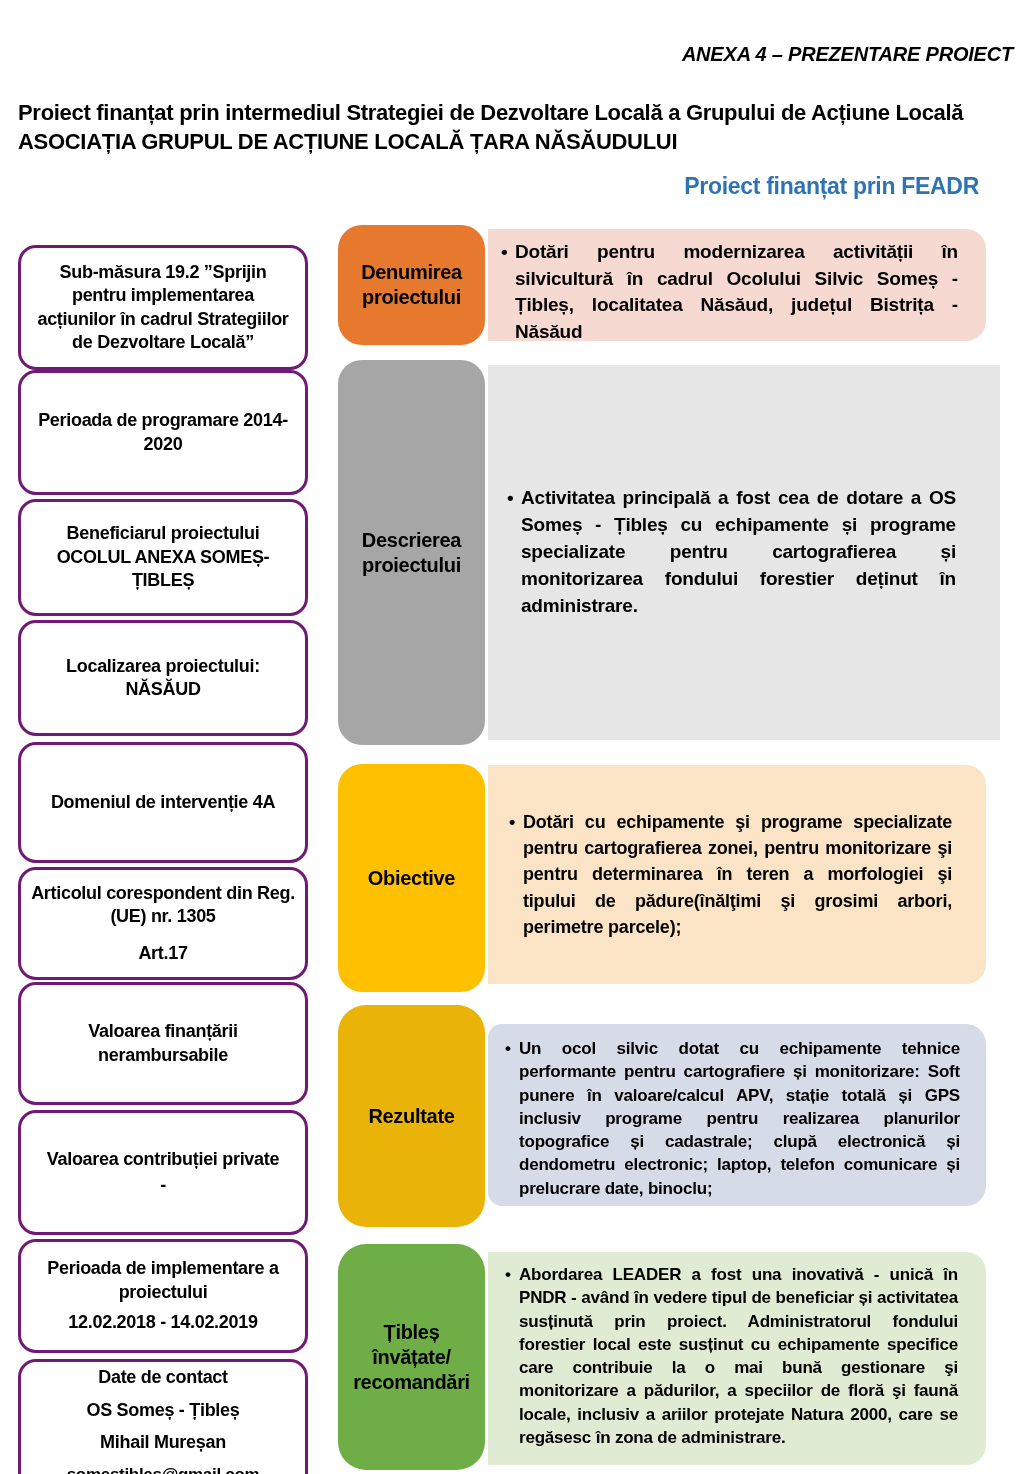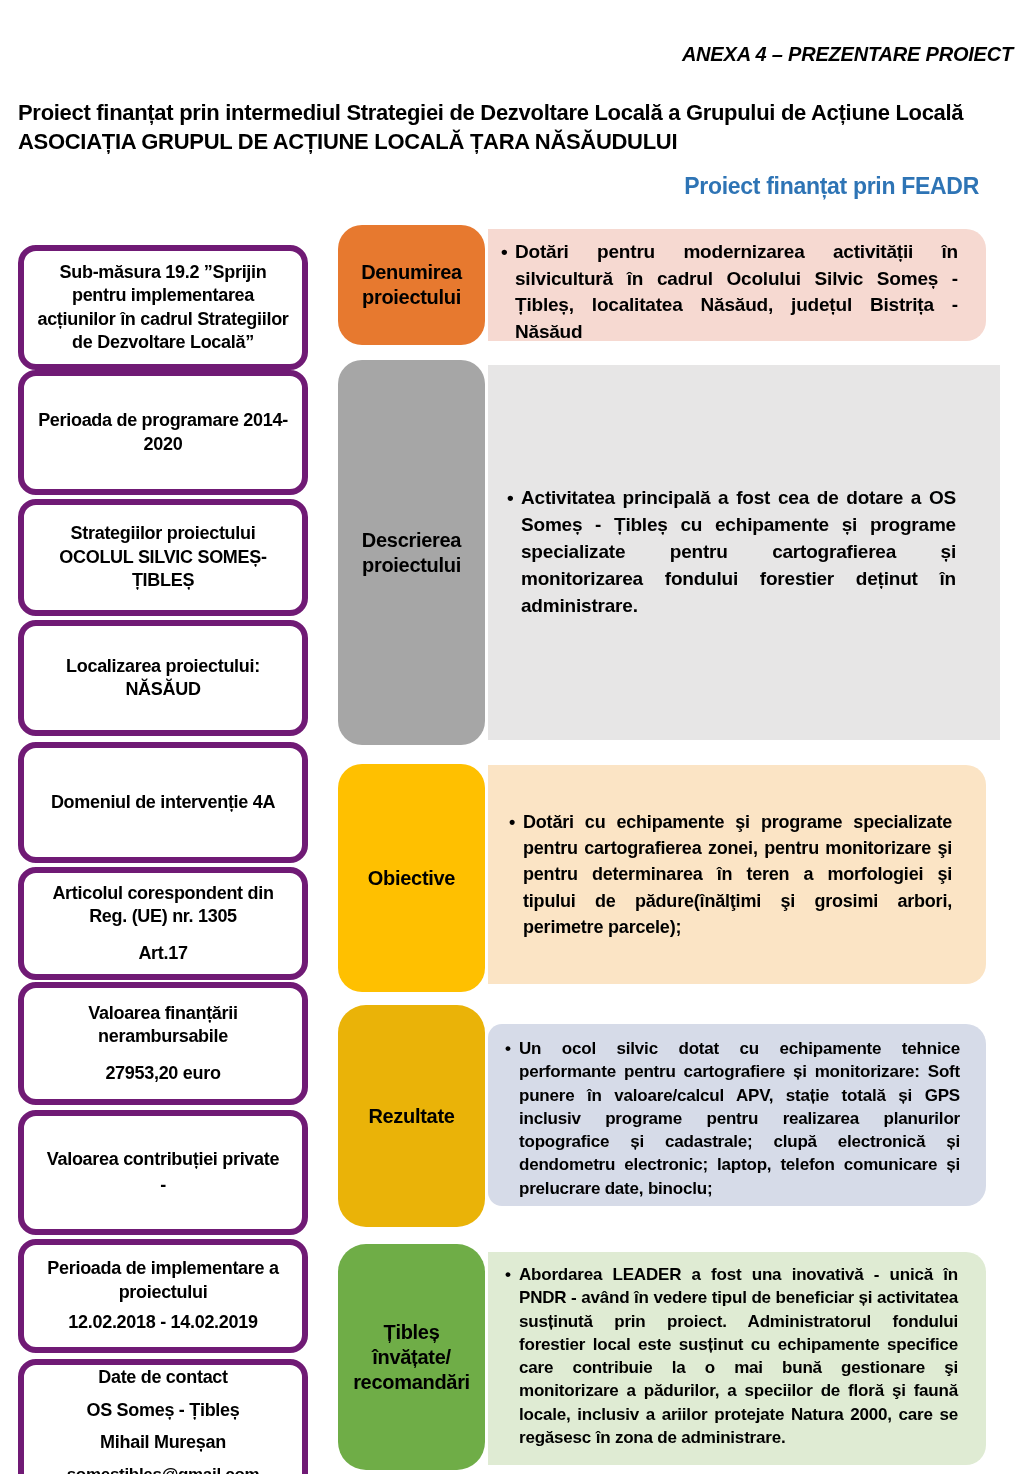--- a/index.html
+++ b/index.html
@@ -4,21 +4,21 @@
 <style>
   * { margin:0; padding:0; box-sizing:border-box; }
   body { background:#ffffff; font-family:"Liberation Sans", sans-serif; }
   .page { position:relative; width:1023px; height:1474px; background:#ffffff; overflow:hidden; color:#000;margin-top:27px; }
 
   .anexa { position:absolute; top:16px; right:10px; font-size:20px; font-weight:bold; font-style:italic; letter-spacing:-0.2px; }
   .title { position:absolute; top:72px; left:18px; width:996px; font-size:22px; font-weight:bold; line-height:1.3; letter-spacing:-0.3px; }
   .feadr { position:absolute; top:146px; right:44px; font-size:23px; font-weight:bold; color:#2E74B5; letter-spacing:-0.3px; }
 
   
-  .lbox { position:absolute; left:18px; width:290px; background:#fff; border:6px solid #701a75;
+  .lbox { position:absolute; left:18px; width:290px; background:#fff; border:3px solid #701a75;
           border-radius:18px; display:flex; flex-direction:column; align-items:center; justify-content:center;
           text-align:center; font-weight:bold; font-size:18px; line-height:1.3; padding:6px 10px; letter-spacing:-0.3px; }
   .lbox p { width:100%; }
   .b1  { top:218px;  height:125px; }
   .b2  { top:343px;  height:125px; }
   .b3  { top:472px;  height:117px; }
   .b4  { top:593px;  height:116px; }
   .b5  { top:715px;  height:121px; }
   .b6  { top:840px;  height:113px; gap:13px; }
   .b7  { top:955px;  height:123px; gap:13px; }
@@ -62,35 +62,34 @@
   <div class="title">Proiect finanțat prin intermediul Strategiei de Dezvoltare Locală a Grupului de Acțiune Locală ASOCIAȚIA GRUPUL DE ACȚIUNE LOCALĂ ȚARA NĂSĂUDULUI</div>
   <div class="feadr">Proiect finanțat prin FEADR</div>
 
   <div class="lbox b1">
     <p>Sub-măsura 19.2 ”Sprijin pentru implementarea acțiunilor în cadrul Strategiilor de Dezvoltare Locală”</p>
   </div>
   <div class="lbox b2">
     <p>Perioada de programare 2014-2020</p>
   </div>
   <div class="lbox b3">
-    <p>Strategiilor proiectului OCOLUL SILVIC SOMEȘ-ȚIBLEȘ</p>
+    <p>Beneficiarul proiectului OCOLUL ANEXA SOMEȘ-ȚIBLEȘ</p>
   </div>
   <div class="lbox b4">
     <p>Localizarea proiectului: NĂSĂUD</p>
   </div>
   <div class="lbox b5">
     <p>Domeniul de intervenție 4A</p>
   </div>
   <div class="lbox b6">
     <p>Articolul corespondent din Reg. (UE) nr. 1305</p>
     <p>Art.17</p>
   </div>
   <div class="lbox b7">
     <p>Valoarea finanțării nerambursabile</p>
-    <p>27953,20 euro</p>
   </div>
   <div class="lbox b8">
     <p>Valoarea contribuției private</p>
     <p>-</p>
   </div>
   <div class="lbox b9">
     <p>Perioada de implementare a proiectului</p>
     <p>12.02.2018 - 14.02.2019</p>
   </div>
   <div class="lbox b10">

